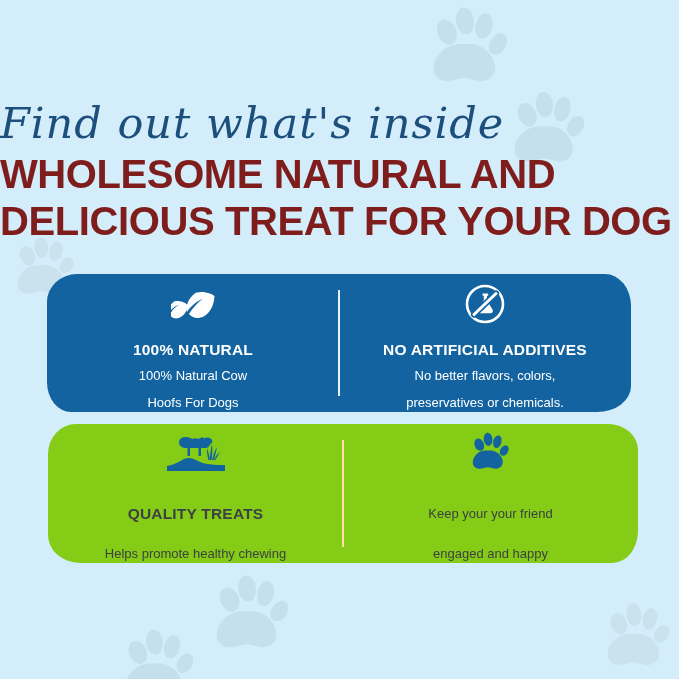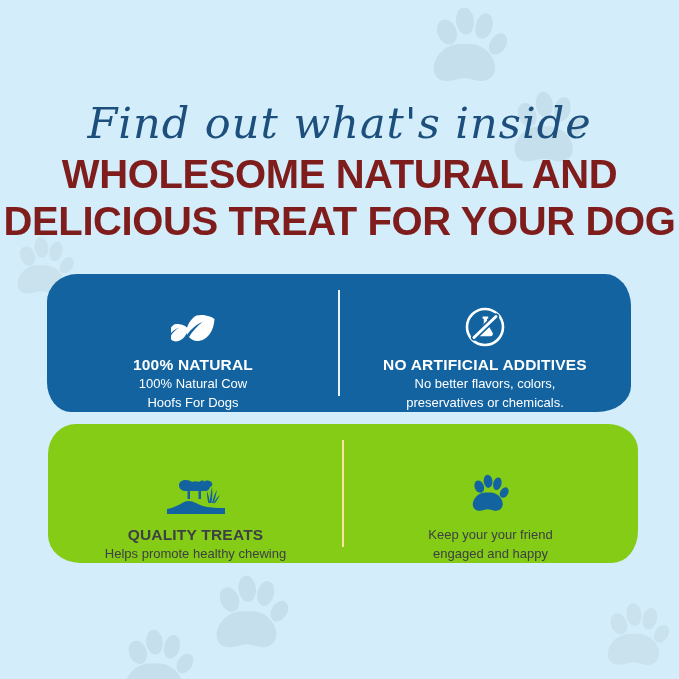--- a/index.html
+++ b/index.html
@@ -20,21 +20,20 @@
     position:absolute;
     opacity:1;
     pointer-events:none;
   }
   .paw-wm svg { display:block; }
 
   
   .headline-wrap {
     position:absolute;
     left:0; right:0; top:98px;
-    text-align:center;
   }
   .script-line {
     font-family:"DejaVu Serif", serif;
     font-style:italic;
     font-weight:400;
     font-size:43px;
     line-height:50px;
     letter-spacing:1px;
     color:#1c4f7c;
     white-space:nowrap;
@@ -66,21 +65,21 @@
     left:48px; top:424px;
     width:590px; height:139px;
     background:#84cc16;
     border-radius:28px 30px 26px 32px / 30px 26px 32px 28px;
   }
   .card-col {
     flex:1 1 50%;
     display:flex;
     flex-direction:column;
     align-items:center;
-    justify-content:flex-end;
+    justify-content:space-between;
     padding-top:8px;
     position:relative;
   }
   .card-blue .card-col:first-child { padding-right:2px; }
   .divider {
     position:absolute;
     top:16px; bottom:16px;
     width:2px;
     left:50%;
     transform:translateX(-50%);

